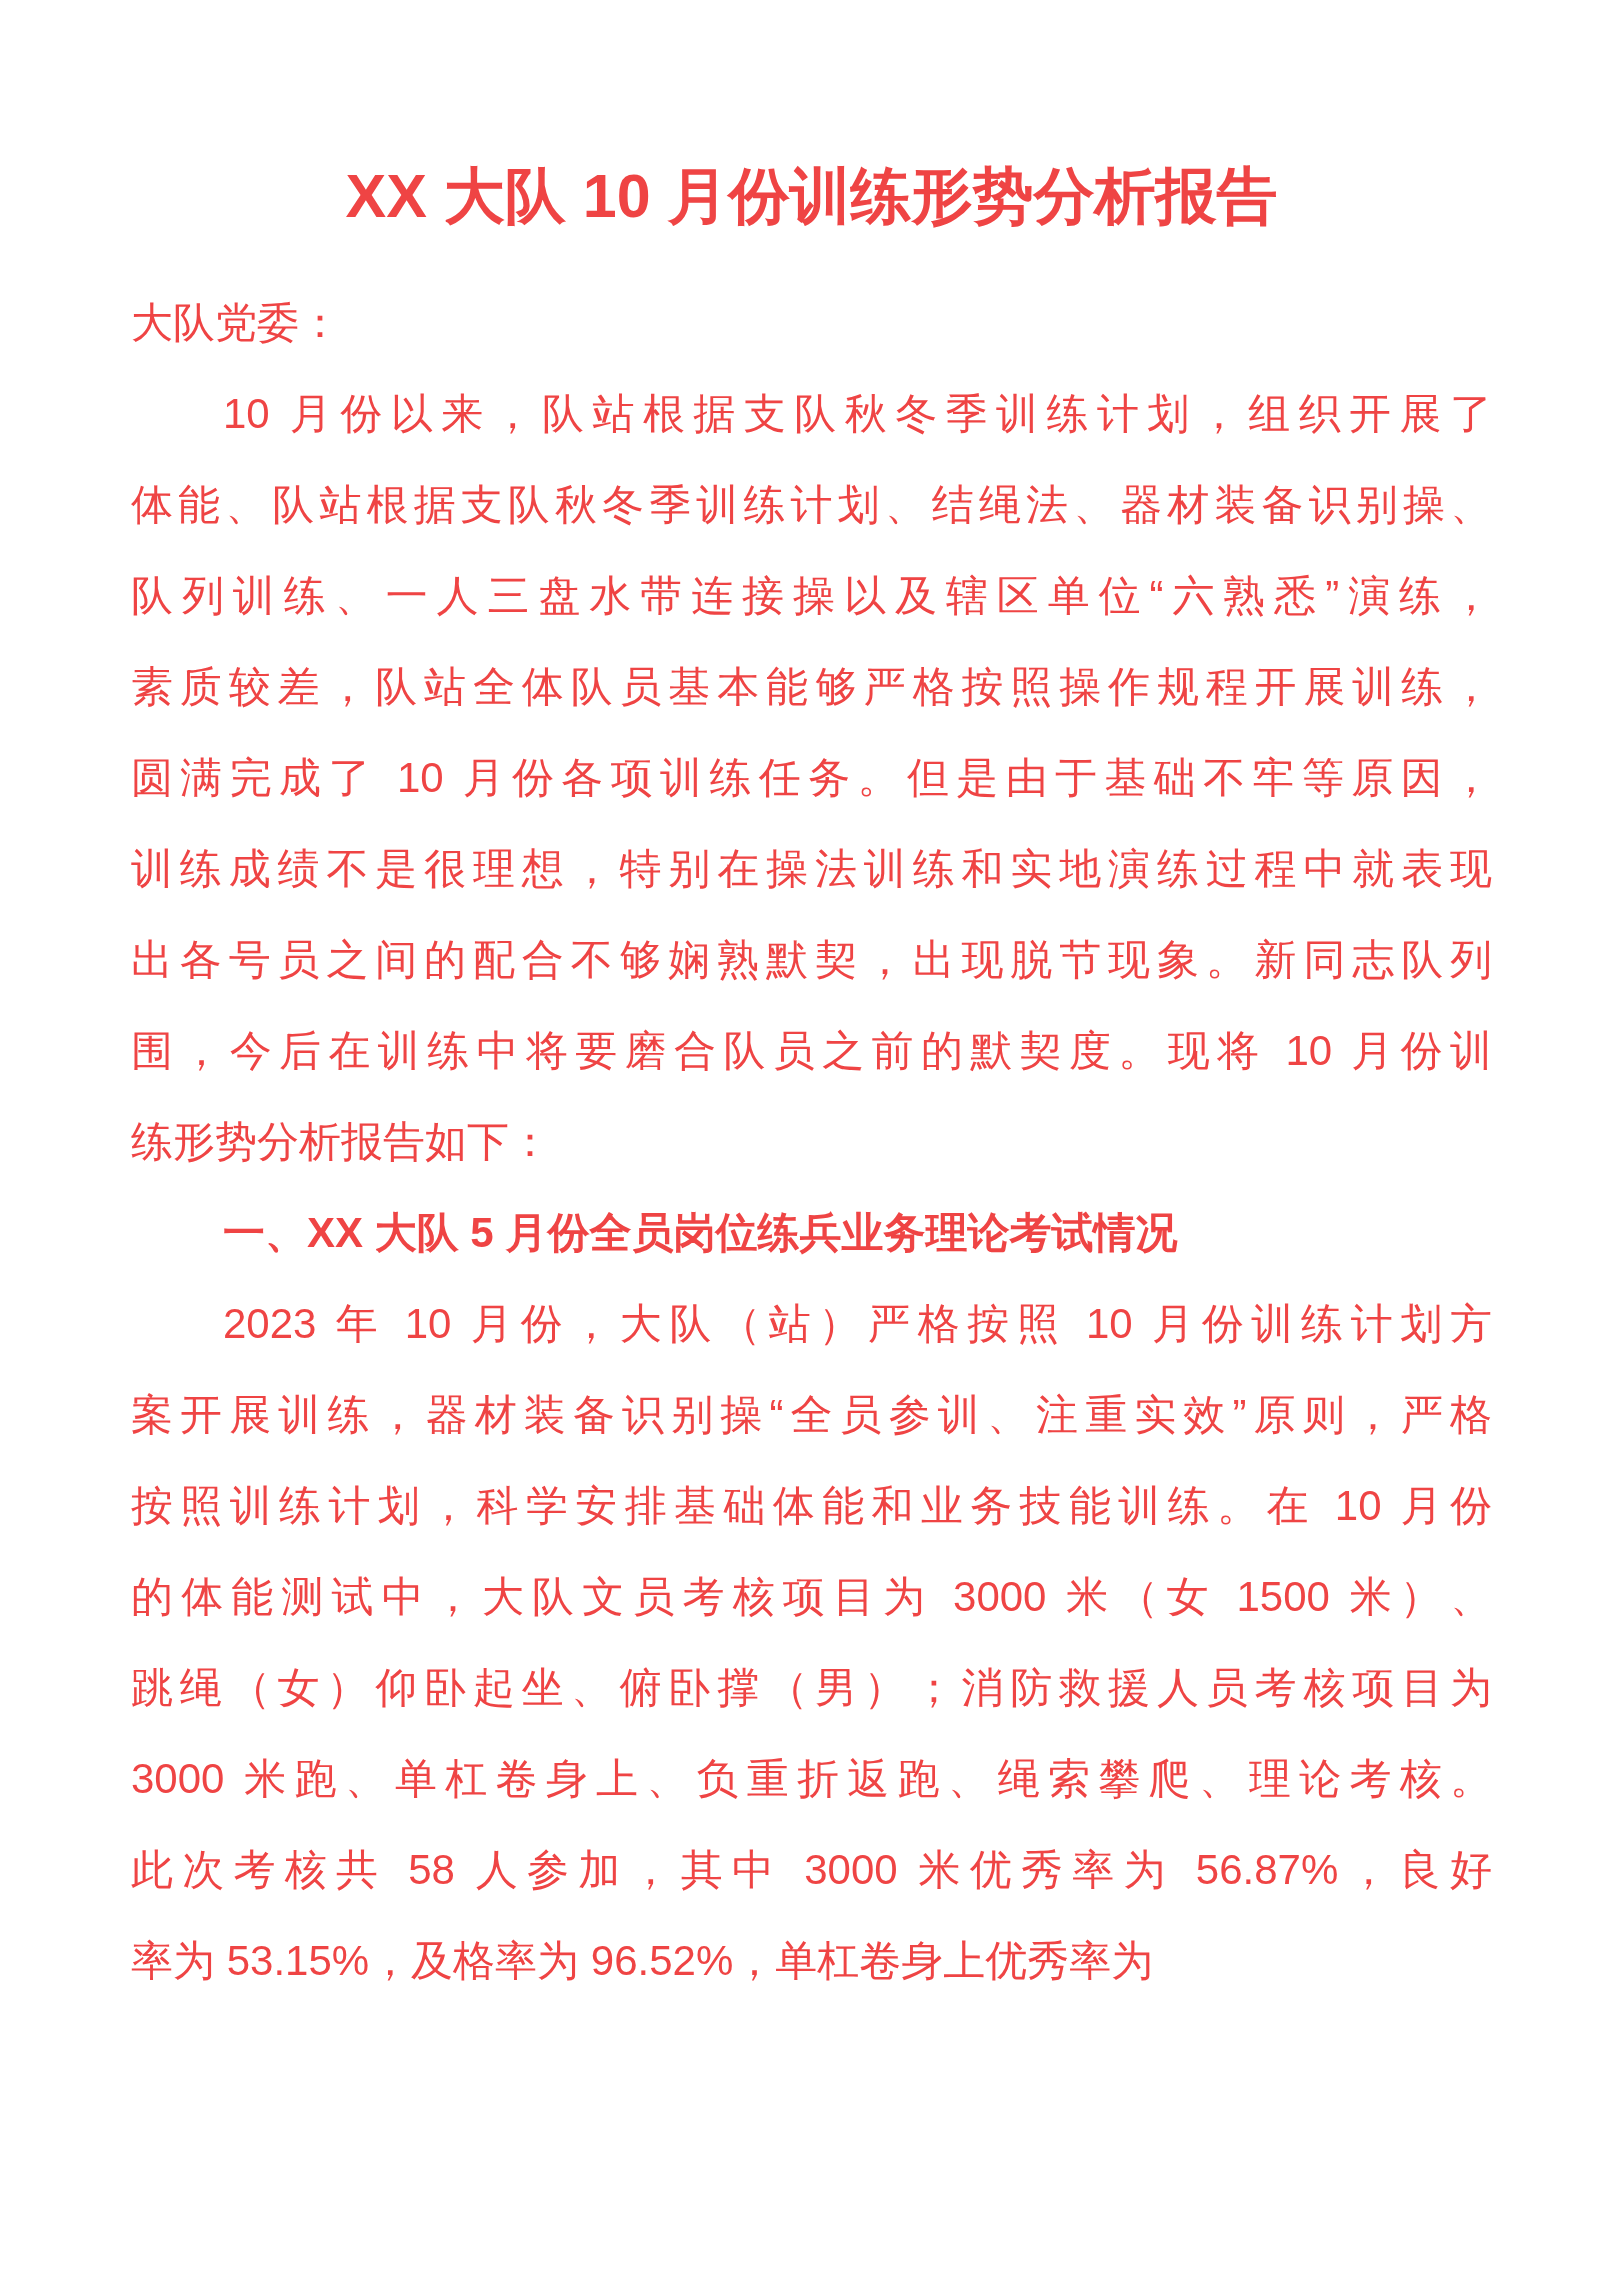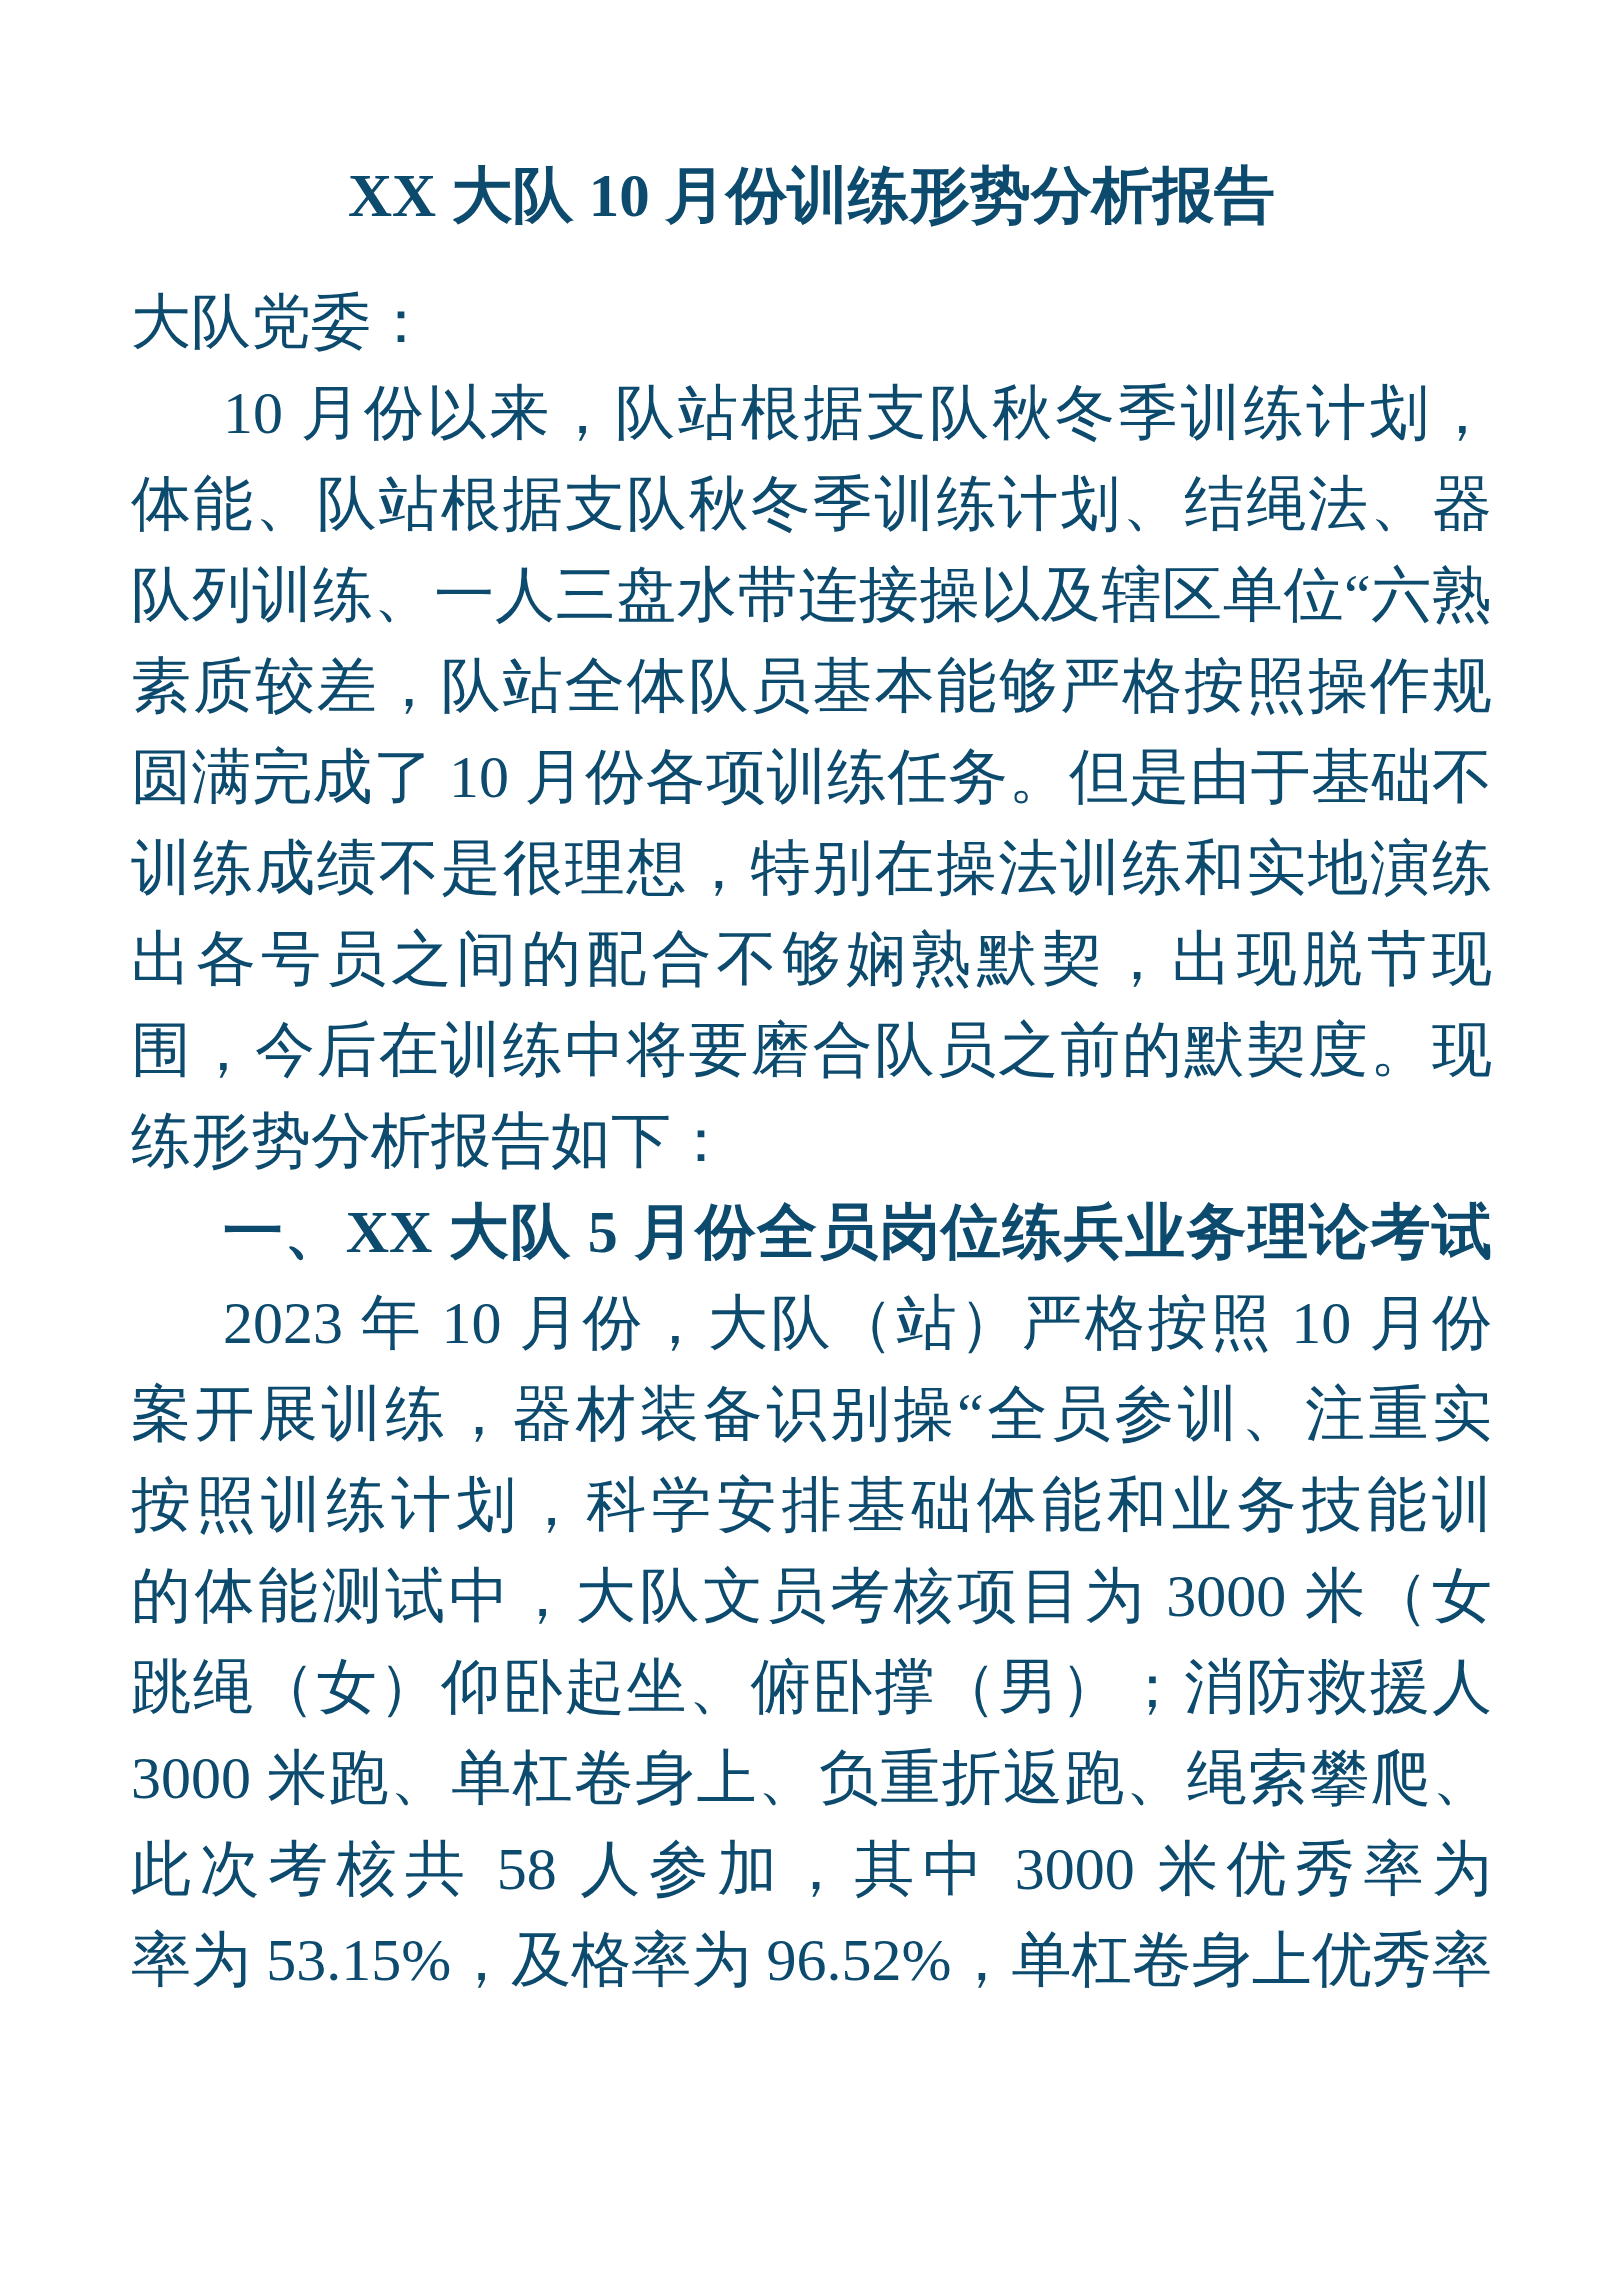--- a/index.html
+++ b/index.html
@@ -6,37 +6,37 @@
     margin: 0;
     padding: 0;
     background: #ffffff;
   }
   .page {
     position: relative;
     width: 1621px;
     height: 2293px;
     margin: 0 auto;
     background: #ffffff;
-    color: #0c4a6e;
+    color: #ef4444;
     box-sizing: border-box;
     padding: 142px 129px 0 131px;
-    font-family: Liberation Serif, serif;
+    font-family: Liberation Sans, sans-serif;
     overflow: hidden;
   }
   .doc-title {
     margin: 0 0 27.4px 0;
     height: 108px;
     line-height: 108px;
     font-size: 61px;
     font-weight: bold;
     text-align: center;
     white-space: nowrap;
   }
   .doc-body {
-    font-size: 60px;
+    font-size: 42px;
   }
   .line {
     height: 91px;
     line-height: 91px;
     text-align: justify;
     overflow: hidden;
   }
   
   .line.fill {
     text-align-last: justify;

